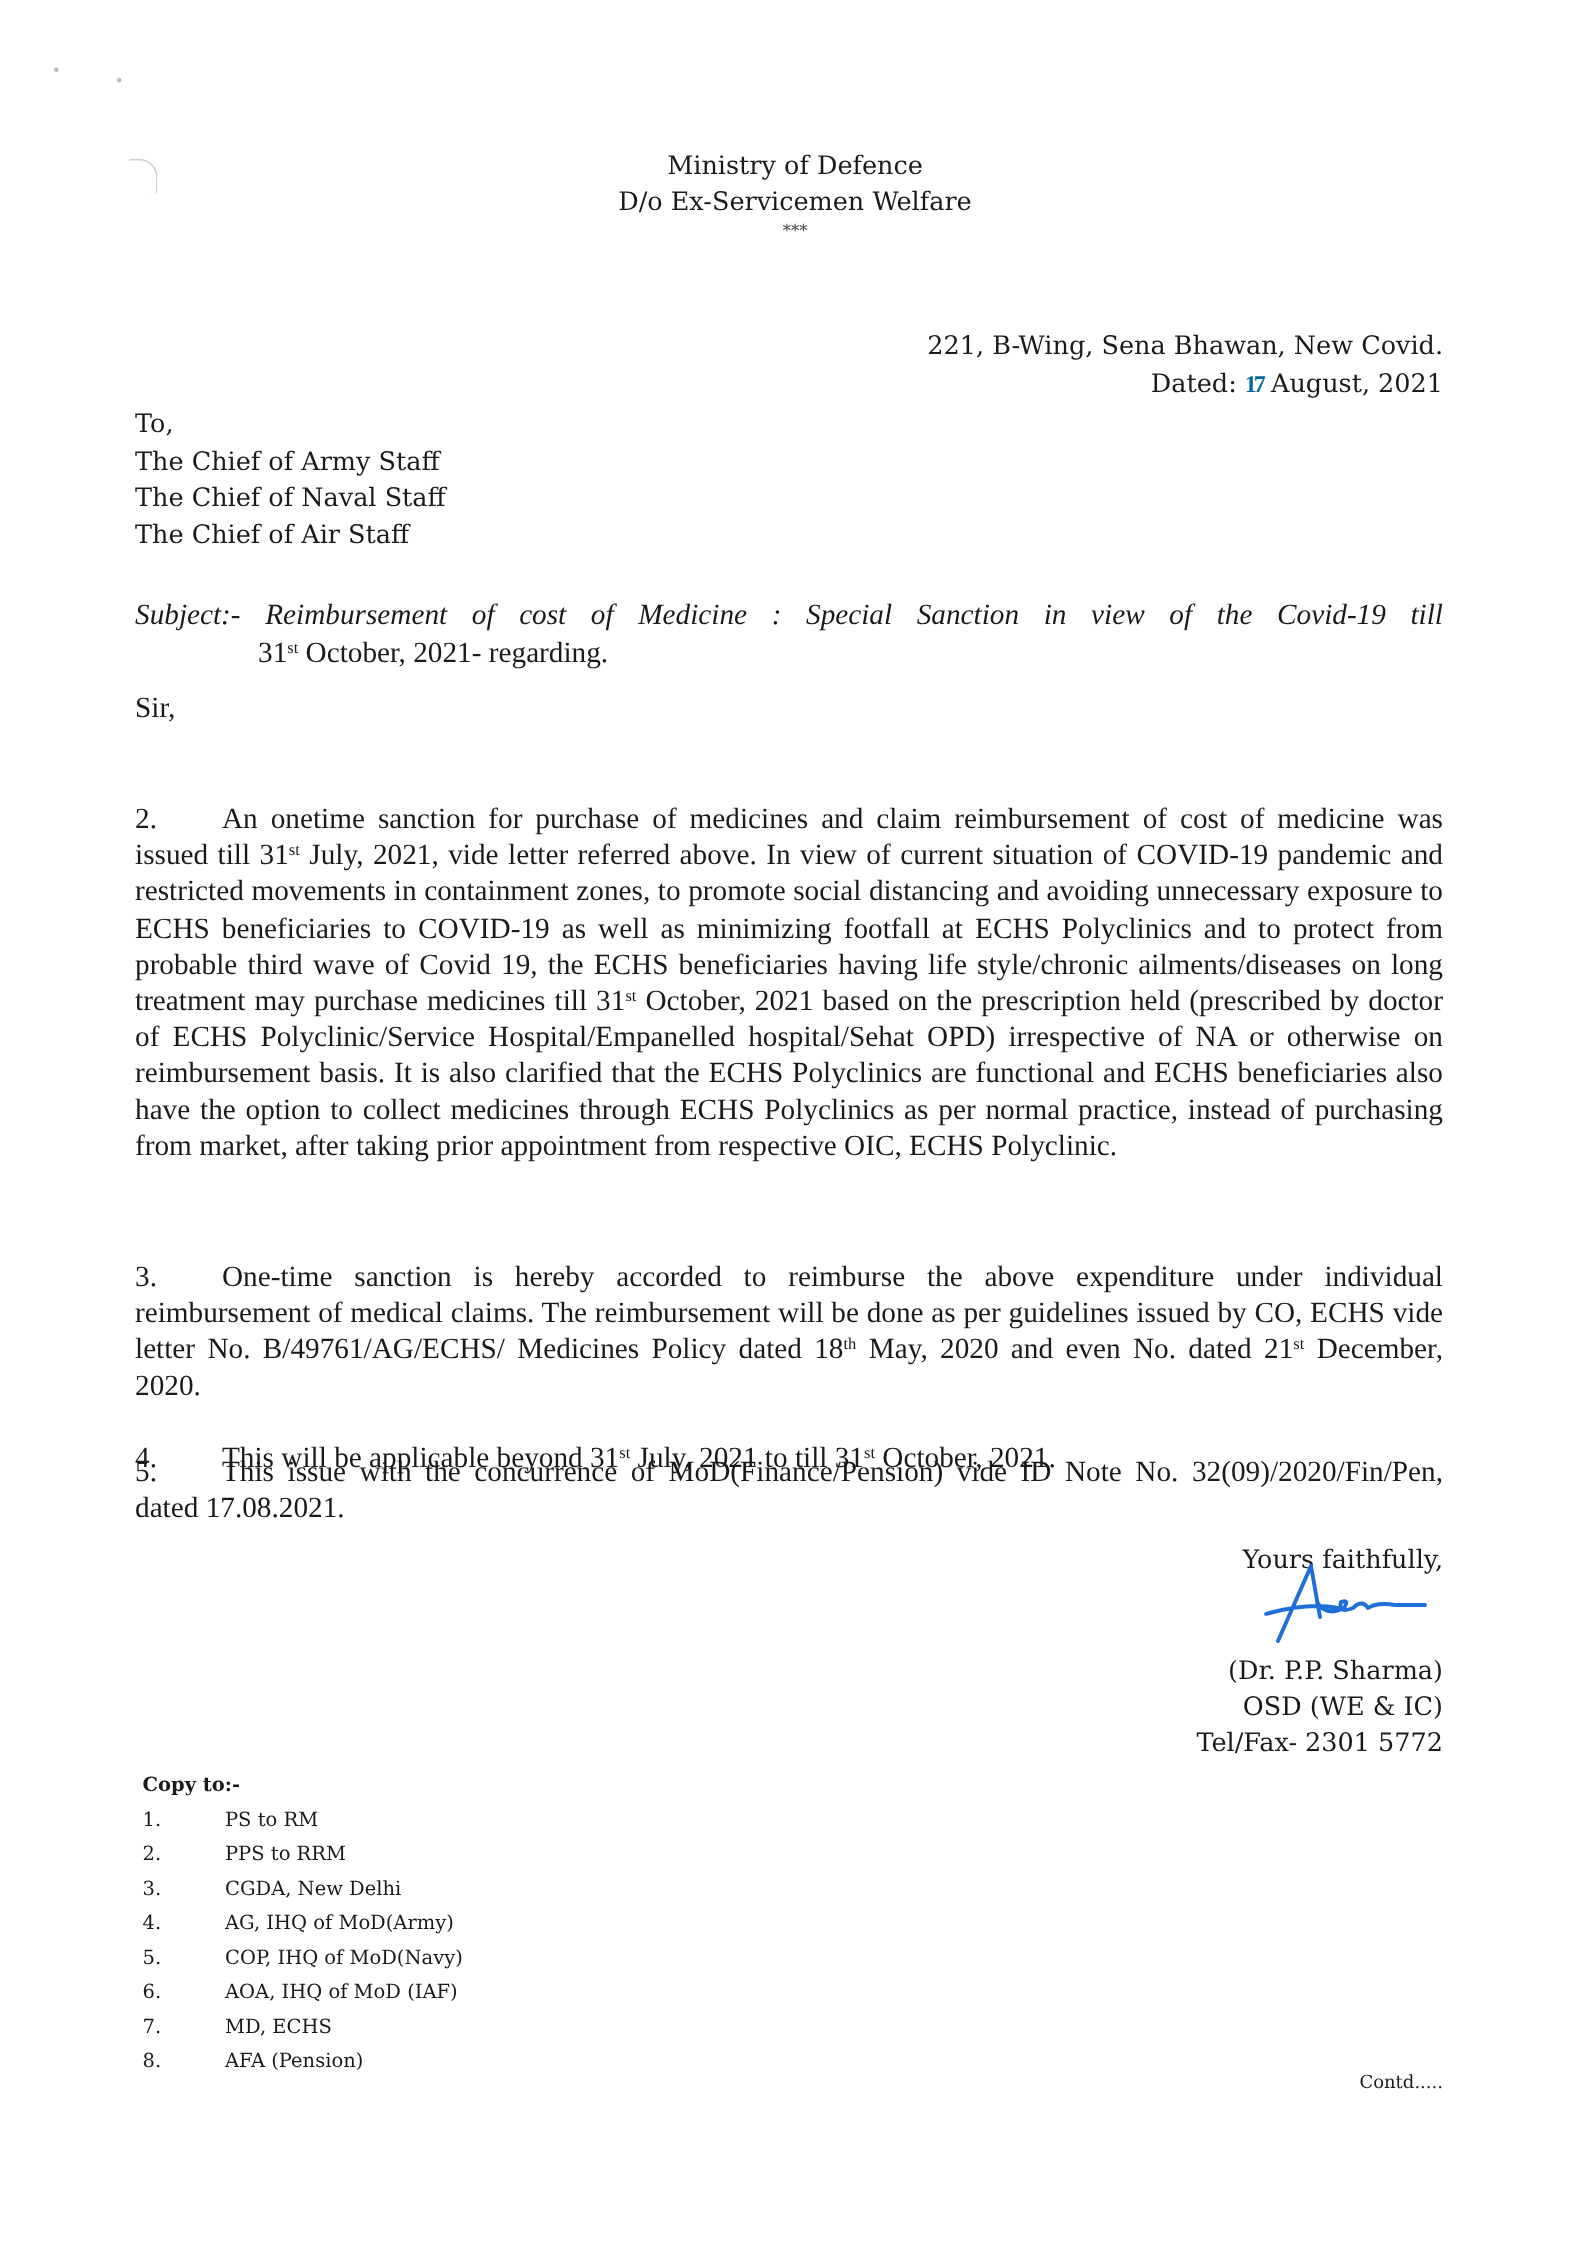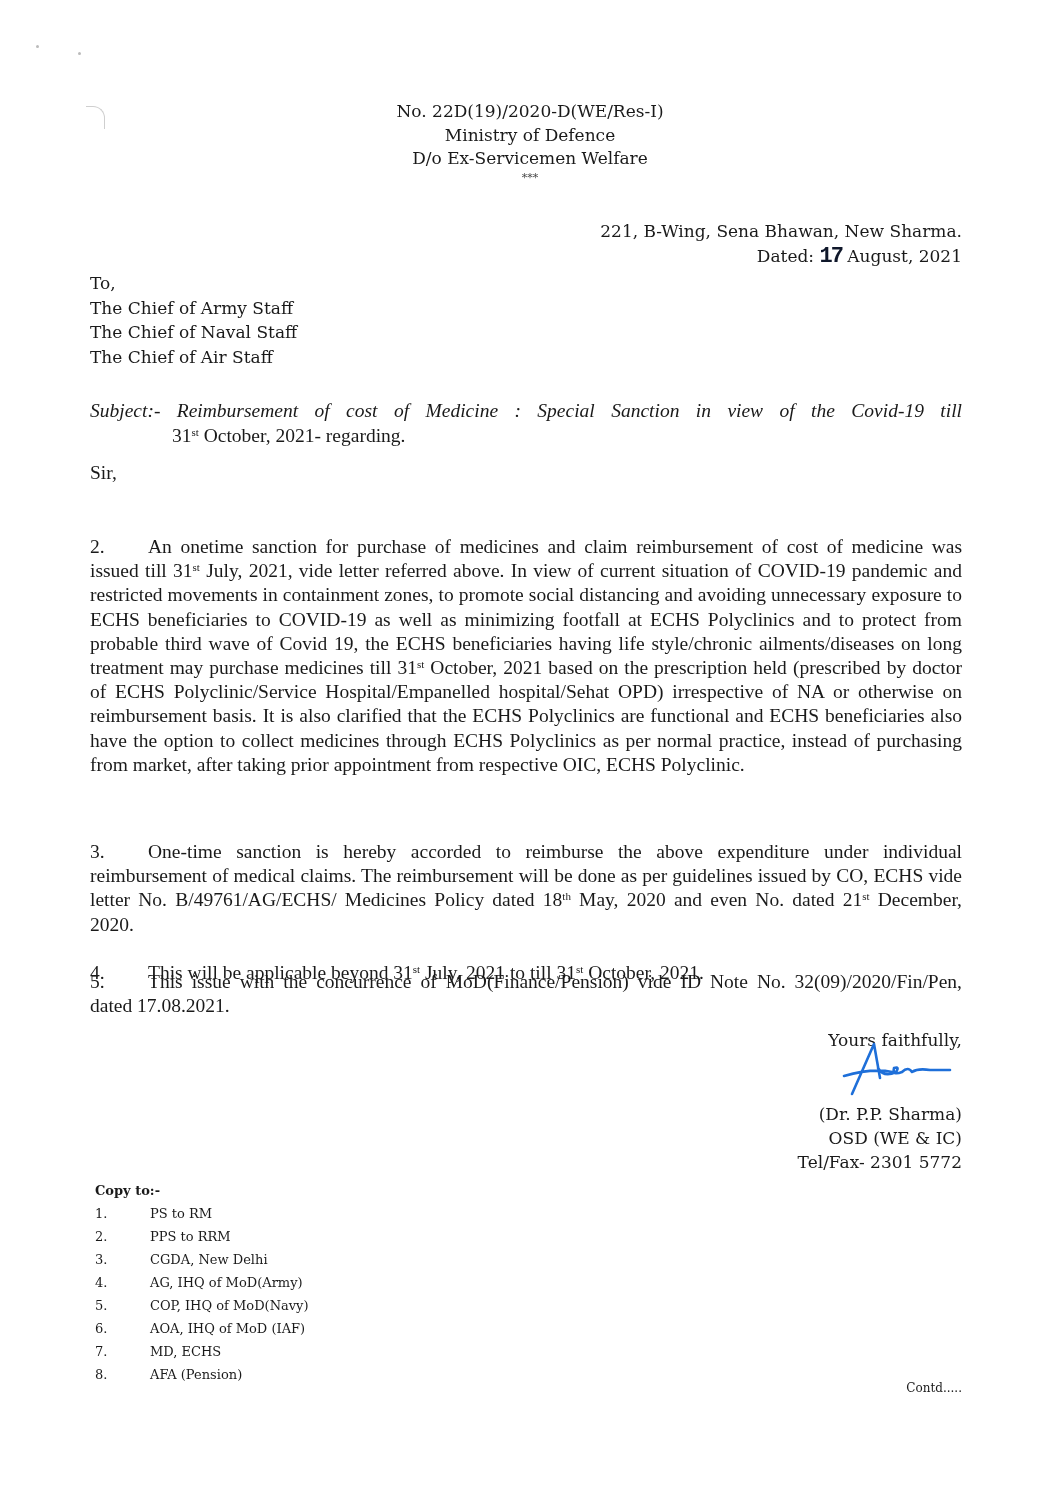--- a/index.html
+++ b/index.html
@@ -3,21 +3,21 @@
 <meta charset="utf-8">
 <style>
   html, body { margin: 0; padding: 0; background: #ffffff; }
   body { width: 1058px; height: 1496px; position: relative; overflow: hidden; color: #1a1a1a; }
   .page { position: absolute; inset: 0; font-family: "DejaVu Serif", serif; }
   .times { font-family: "Liberation Serif", serif; font-size: 19.5px; }
   .abs { position: absolute; text-align: right; }
   .hdr { position: absolute; left: 300px; width: 460px; text-align: center; line-height: 23.5px; font-size: 17px; }
   .stars { font-size: 11px; line-height: 14px; color:#444; }
   .addr { position: absolute; right: 96px; text-align: right; line-height: 25px; font-size: 17px; }
-  .hand { color: #0f172a; font-family: Liberation Mono, monospace; font-size: 22px; font-weight: bold; letter-spacing: -2px; }
+  .hand { color: #0369a1; font-family: Liberation Serif, serif; font-size: 16px; font-weight: bold; letter-spacing: -2px; }
   .to { position: absolute; left: 90px; line-height: 24.5px; font-size: 17px; }
   .subject { position: absolute; left: 90px; width: 872px; line-height: 24.5px; }
   .subject .cont { padding-left: 82px; }
   .para { position: absolute; left: 90px; width: 872px; line-height: 24.2px; text-align: justify; text-align-last: left; }
   .para .num { display: inline-block; width: 58px; }
   sup { font-size: 11px; vertical-align: 6px; line-height: 0; }
   .sign { position: absolute; right: 96px; text-align: right; font-size: 17px; line-height: 24px; }
   .copy { position: absolute; left: 95px; font-size: 13px; line-height: 23px; }
   .copy .title { font-weight: bold; }
   .copy .row { display: flex; }
@@ -28,28 +28,27 @@
 </head>
 <body>
 
 <div class="page">
 
   <div class="speck" style="left:36px;top:45px;width:3px;height:3px;"></div>
   <div class="speck" style="left:78px;top:52px;width:3px;height:3px;"></div>
   <div style="position:absolute;left:86px;top:106px;width:18px;height:22px;border:1px solid #cfcfcf;border-bottom:none;border-left:none;border-radius:0 12px 0 0;"></div>
 
   <div class="hdr" style="top:100px;">
-    <div>No. 22D(19)/2020-D(WE/Res-I)</div>
     <div>Ministry of Defence</div>
     <div>D/o Ex-Servicemen Welfare</div>
     <div class="stars">***</div>
   </div>
 
   <div class="addr" style="top:219px;">
-    <div>221, B-Wing, Sena Bhawan, New Sharma.</div>
+    <div>221, B-Wing, Sena Bhawan, New Covid.</div>
     <div>
       <span>Dated:</span>
       <span class="hand">17</span>
       <span>August, 2021</span>
     </div>
   </div>
 
   <div class="to" style="top:271px;">
     <div>To,</div>
     <div>The Chief of Army Staff</div>

